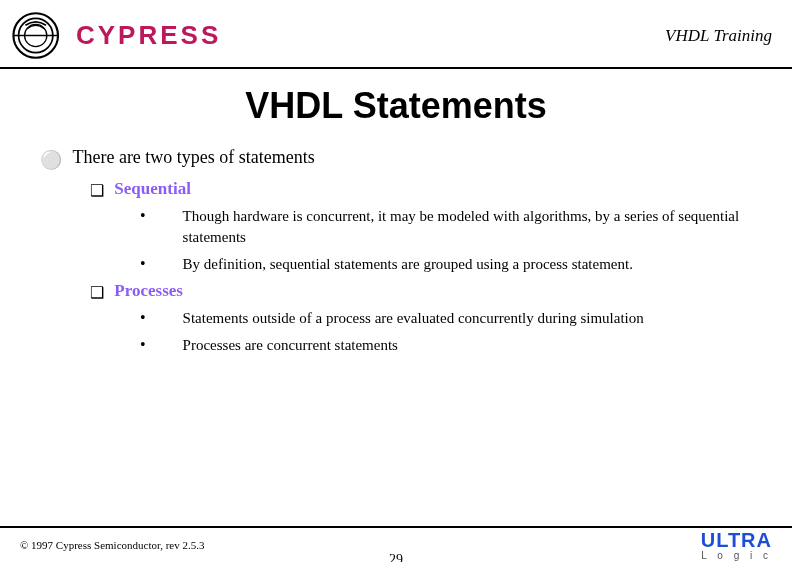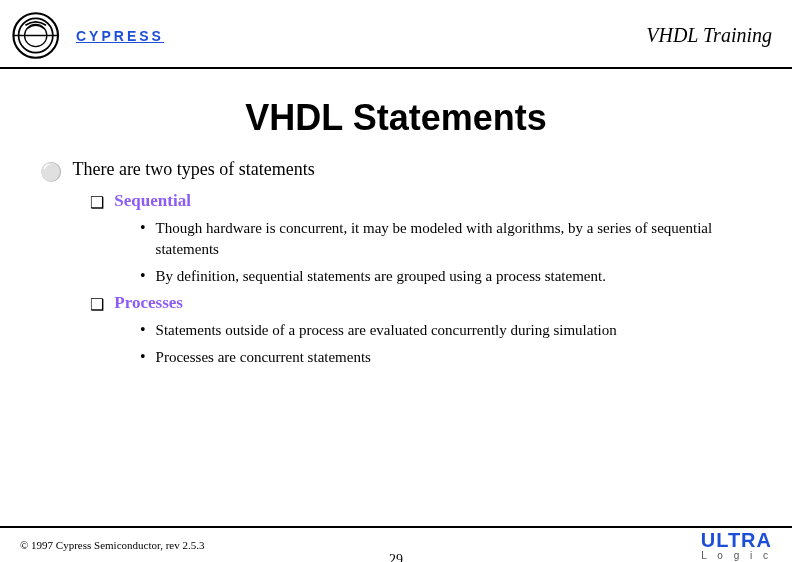--- a/index.html
+++ b/index.html
@@ -37,38 +37,37 @@
 
     .logo-graphic {
       width: 60px;
       height: 55px;
       margin-right: 6px;
       flex-shrink: 0;
     }
 
     .logo-text {
       font-family: Arial, sans-serif;
-      font-size: 14px;
+      font-size: 26px;
       font-weight: bold;
       letter-spacing: 3px;
-      color: #1d4ed8;
-      text-decoration: underline;
+      color: #be185d;
     }
 
     .header-title {
       font-family: 'Times New Roman', Times, serif;
-      font-size: 20px;
+      font-size: 17px;
       font-style: italic;
       color: #000;
       text-align: center;
     }
 
     
     .content {
-      padding: 28px 40px 10px 40px;
+      padding: 16px 40px 10px 40px;
     }
 
     .slide-title {
       font-size: 36px;
       font-weight: bold;
       text-align: center;
       margin-bottom: 20px;
       color: #000;
       font-family: Arial, sans-serif;
     }
@@ -123,20 +122,21 @@
       font-size: 16px;
       margin-right: 10px;
       flex-shrink: 0;
       margin-top: 1px;
     }
 
     .level3-text {
       font-size: 15px;
       color: #000;
       line-height: 1.4;
+      margin-left: 27px;
     }
 
     .italic { }
 
     
     .footer {
       position: absolute;
       bottom: 0;
       left: 0;
       right: 0;

